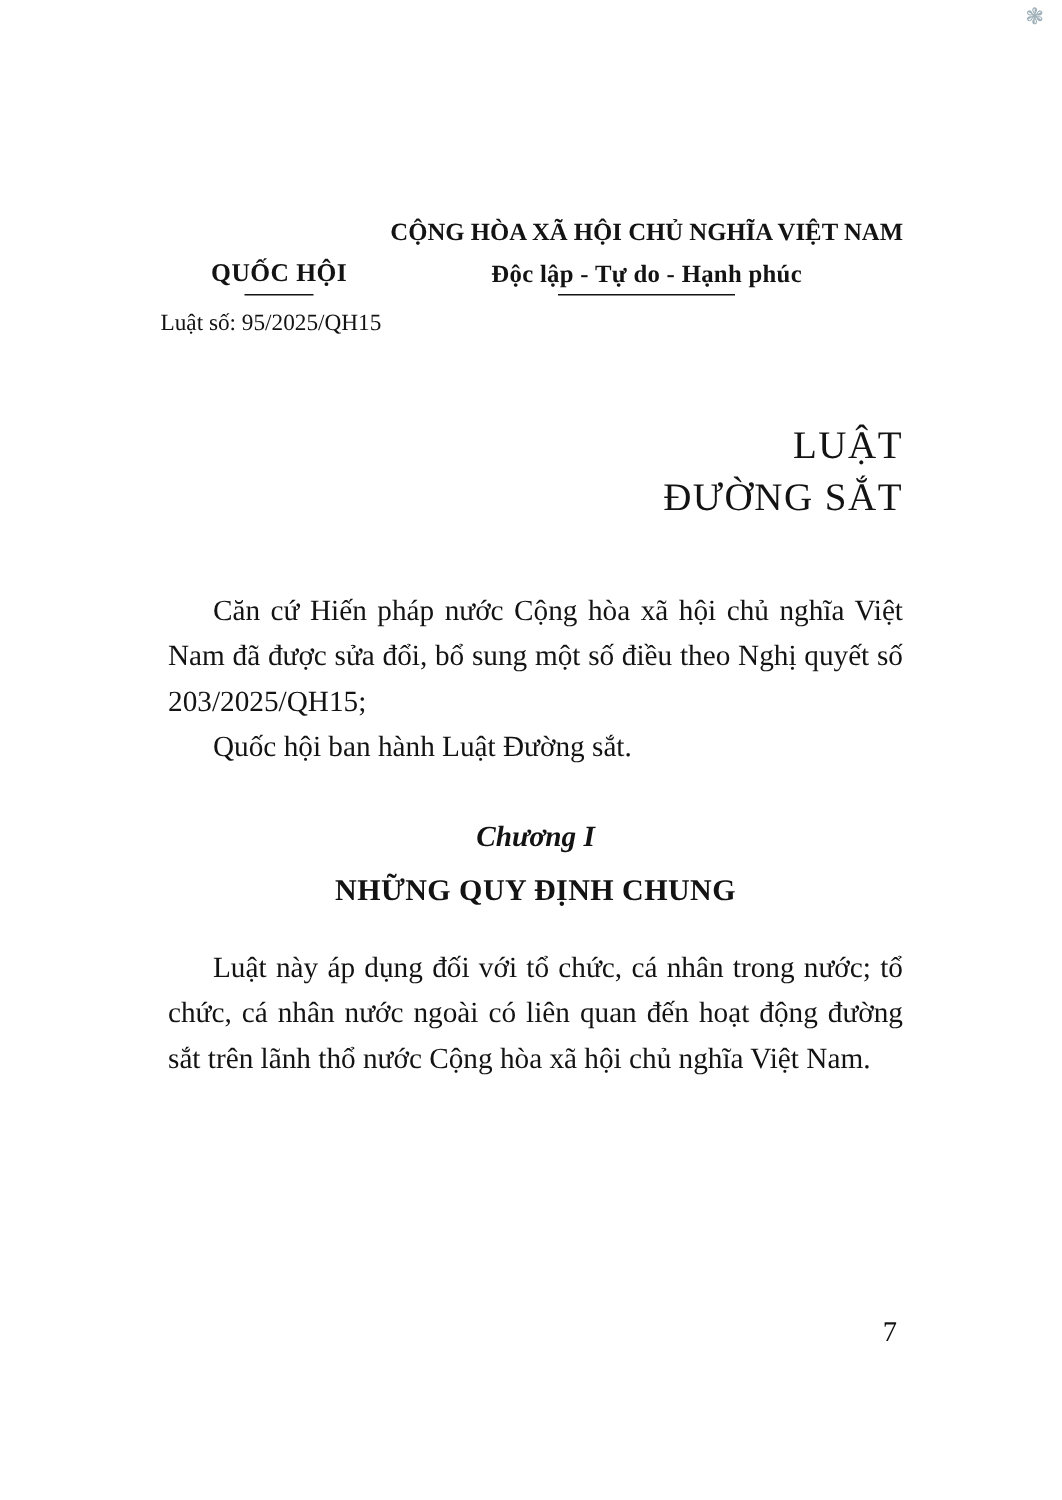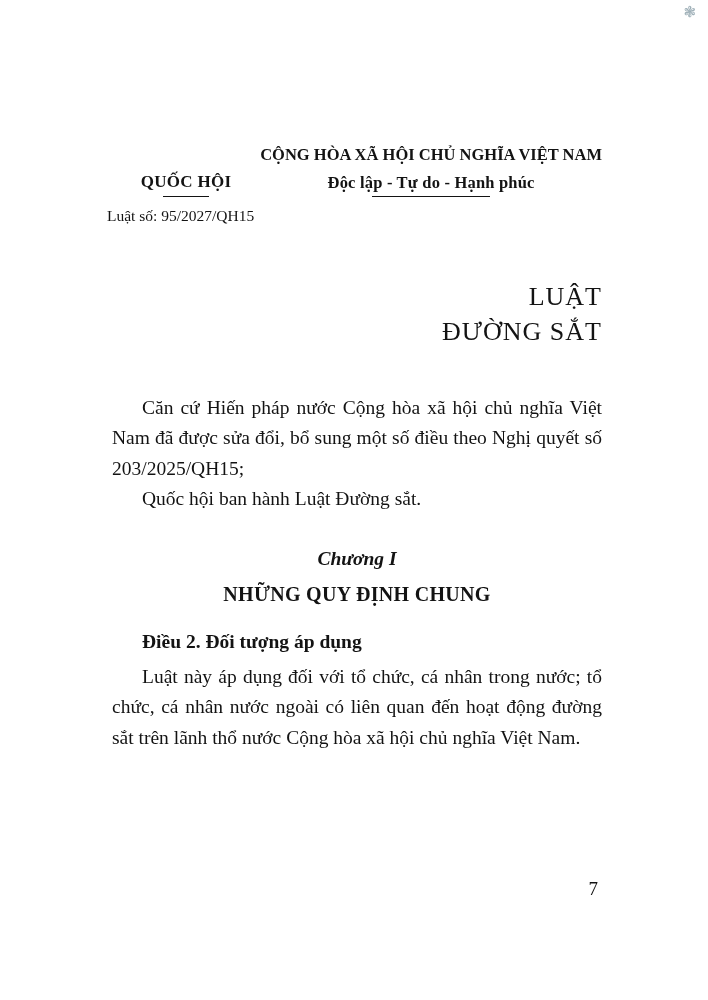--- a/index.html
+++ b/index.html
@@ -126,40 +126,39 @@
       <div class="org">QUỐC HỘI</div>
       <div class="rule rule-org"></div>
     </div>
     <div class="header-right">
       <div class="country">CỘNG HÒA XÃ HỘI CHỦ NGHĨA VIỆT NAM</div>
       <div class="motto">Độc lập - Tự do - Hạnh phúc</div>
       <div class="rule rule-motto"></div>
     </div>
   </div>
 
-  <div class="doc-number">Luật số: 95/2027/QH15</div>
+  <div class="doc-number">Luật số: 95/2025/QH15</div>
 
   <div class="title">
     <div class="title-line">LUẬT</div>
     <div class="title-line">ĐƯỜNG SẮT</div>
   </div>
 
   <div class="preamble">
     <p class="para italic">Căn cứ Hiến pháp nước Cộng hòa xã hội chủ nghĩa Việt Nam đã được sửa đổi, bổ sung một số điều theo Nghị quyết số 203/2025/QH15;</p>
     <p class="para italic">Quốc hội ban hành Luật Đường sắt.</p>
   </div>
 
   <div class="chapter">
     <div class="chapter-label">Chương I</div>
     <div class="chapter-title">NHỮNG QUY ĐỊNH CHUNG</div>
   </div>
 
   <div class="article">
   </div>
 
   <div class="article">
-    <div class="article-heading">Điều 2. Đối tượng áp dụng</div>
     <p class="para">Luật này áp dụng đối với tổ chức, cá nhân trong nước; tổ chức, cá nhân nước ngoài có liên quan đến hoạt động đường sắt trên lãnh thổ nước Cộng hòa xã hội chủ nghĩa Việt Nam.</p>
   </div>
 
   <div class="page-number">7</div>
 
 </div>
 
 </body></html>

